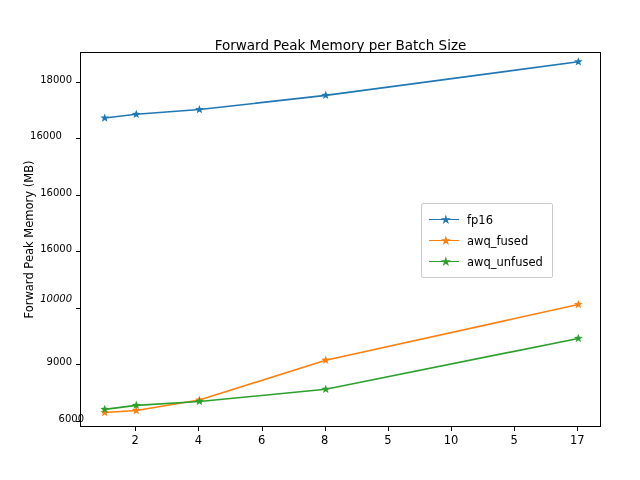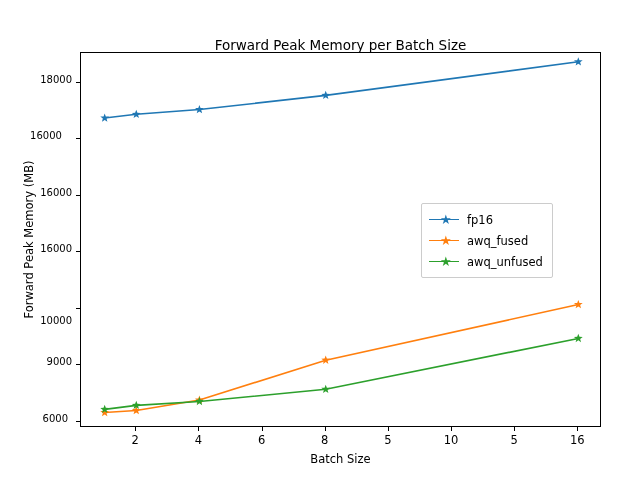--- a/index.html
+++ b/index.html
@@ -98,25 +98,25 @@
           <path d="M55.26 347.79 L56.39 350.83 L59.63 350.97 L57.10 352.99 L57.96 356.11 L55.26 354.32 L52.55 356.11 L53.42 352.99 L50.88 350.97 L54.12 350.83 Z" fill="#2ca02c"></path>
           <path d="M118.41 343.84 L119.54 346.87 L122.78 347.01 L120.25 349.03 L121.11 352.16 L118.41 350.37 L115.71 352.16 L116.57 349.03 L114.03 347.01 L117.27 346.87 Z" fill="#2ca02c"></path>
           <path d="M244.71 331.68 L245.85 334.72 L249.09 334.86 L246.55 336.88 L247.42 340.01 L244.71 338.22 L242.01 340.01 L242.87 336.88 L240.34 334.86 L243.58 334.72 Z" fill="#2ca02c"></path>
           <path d="M497.32 280.82 L498.45 283.86 L501.69 284.00 L499.16 286.02 L500.02 289.14 L497.32 287.35 L494.61 289.14 L495.48 286.02 L492.94 284.00 L496.18 283.86 Z" fill="#2ca02c"></path>
         </g>
       </svg>
   </div>
 
   <div id="y-ticks">
       <div class="ytick-mark" style="position: absolute; left: 76px; top: 420.783px;"></div>
-      <div class="ytick-label" style="position: absolute; left: 16px; width: 52px; top: 412.783px;">6000</div>
+      <div class="ytick-label" style="position: absolute; left: 32px; width: 52px; top: 412.783px;">6000</div>
       <div class="ytick-mark" style="position: absolute; left: 76px; top: 364.265px;"></div>
       <div class="ytick-label" style="position: absolute; left: 20px; width: 52px; top: 356.265px;">9000</div>
       <div class="ytick-mark" style="position: absolute; left: 76px; top: 307.746px;"></div>
-      <div class="ytick-label" style="position: absolute; left: 20px; width: 52px; top: 315px;">10000</div>
+      <div class="ytick-label" style="position: absolute; left: 20px; width: 52px; top: 293px; font-style: italic;">10000</div>
       <div class="ytick-mark" style="position: absolute; left: 76px; top: 251.228px;"></div>
       <div class="ytick-label" style="position: absolute; left: 20px; width: 52px; top: 243.228px;">16000</div>
       <div class="ytick-mark" style="position: absolute; left: 76px; top: 194.709px;"></div>
       <div class="ytick-label" style="position: absolute; left: 20px; width: 52px; top: 186.709px;">16000</div>
       <div class="ytick-mark" style="position: absolute; left: 76px; top: 138.191px;"></div>
       <div class="ytick-label" style="position: absolute; left: 20px; width: 52px; top: 130.191px; text-align: center;">16000</div>
       <div class="ytick-mark" style="position: absolute; left: 76px; top: 81.6722px;"></div>
       <div class="ytick-label" style="position: absolute; left: 20px; width: 52px; top: 73.6722px;">18000</div>
     </div>
   <div id="x-ticks">
@@ -128,24 +128,23 @@
       <div class="xtick-label" style="left: 261.561px; top: 433px;">6</div>
       <div class="xtick-mark" style="position: absolute; left: 324.712px; top: 427px;"></div>
       <div class="xtick-label" style="left: 324.712px; top: 433px;">8</div>
       <div class="xtick-mark" style="position: absolute; left: 387.864px; top: 427px;"></div>
       <div class="xtick-label" style="left: 387.864px; top: 433px;">5</div>
       <div class="xtick-mark" style="position: absolute; left: 451.015px; top: 427px;"></div>
       <div class="xtick-label" style="left: 451.015px; top: 433px;">10</div>
       <div class="xtick-mark" style="position: absolute; left: 514.167px; top: 427px;"></div>
       <div class="xtick-label" style="left: 514.167px; top: 433px;">5</div>
       <div class="xtick-mark" style="position: absolute; left: 577.318px; top: 427px;"></div>
-      <div class="xtick-label" style="left: 577.318px; top: 433px;">16</div>
+      <div class="xtick-label" style="left: 577.318px; top: 433px;">17</div>
     </div>
 
-  <div id="xlabel">Batch Size</div>
   <div id="ylabel">Forward Peak Memory (MB)</div>
 
   <div id="legend">
       <div class="legend-row">
         <span class="legend-swatch">
           <span class="lswline" style="background: rgb(31, 119, 180);"></span>
           <span class="lswstar" style="color: rgb(31, 119, 180);">★</span>
         </span>
         <span class="legend-label">fp16</span>
       </div>

